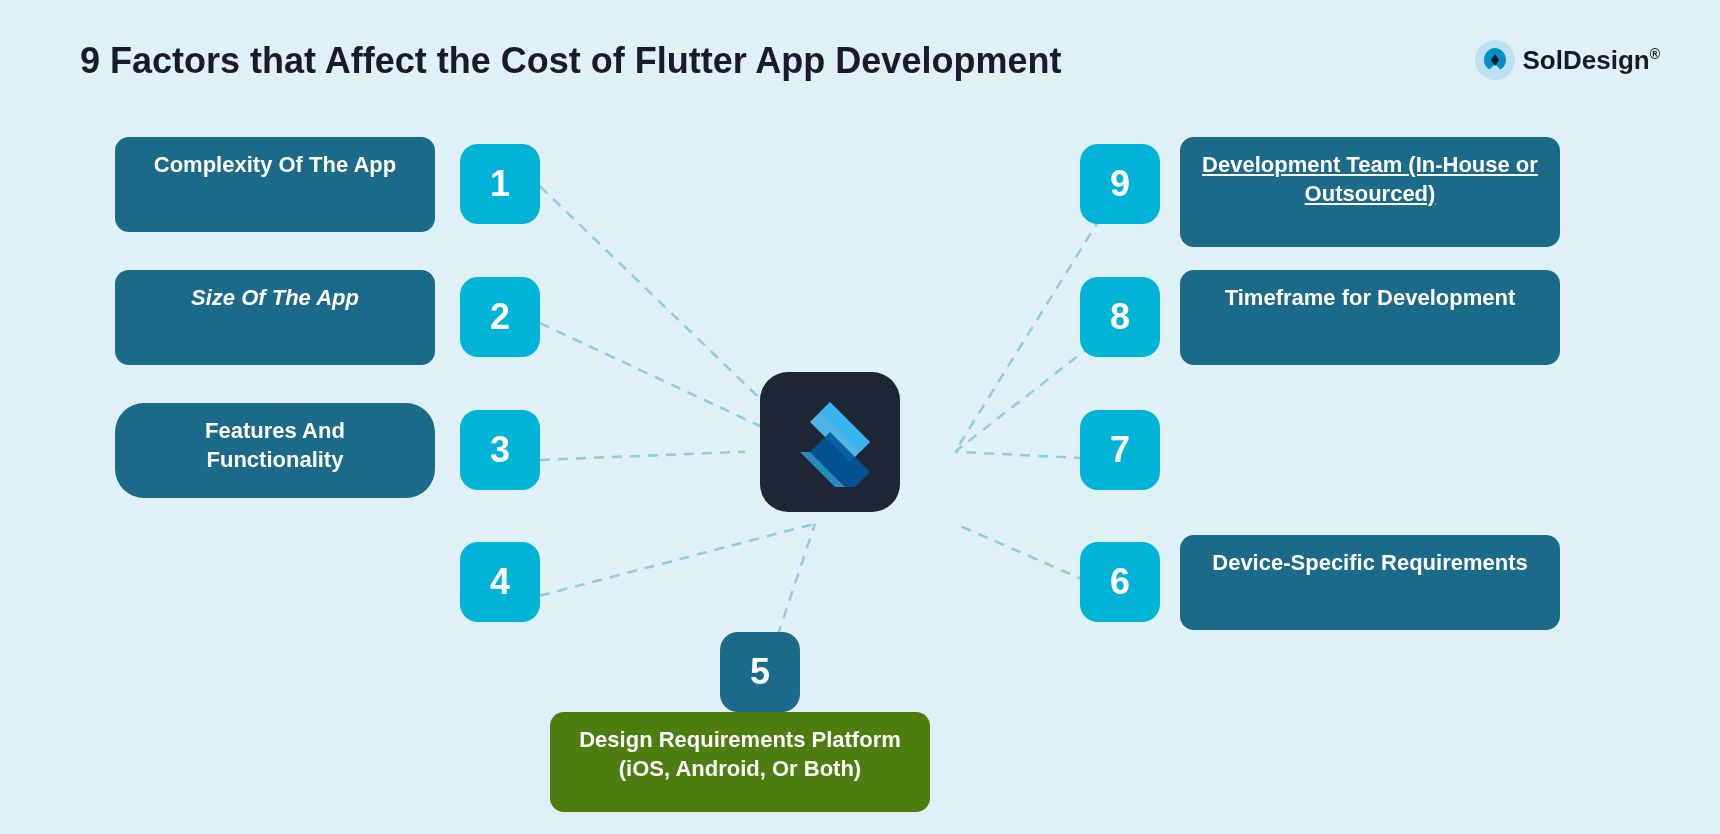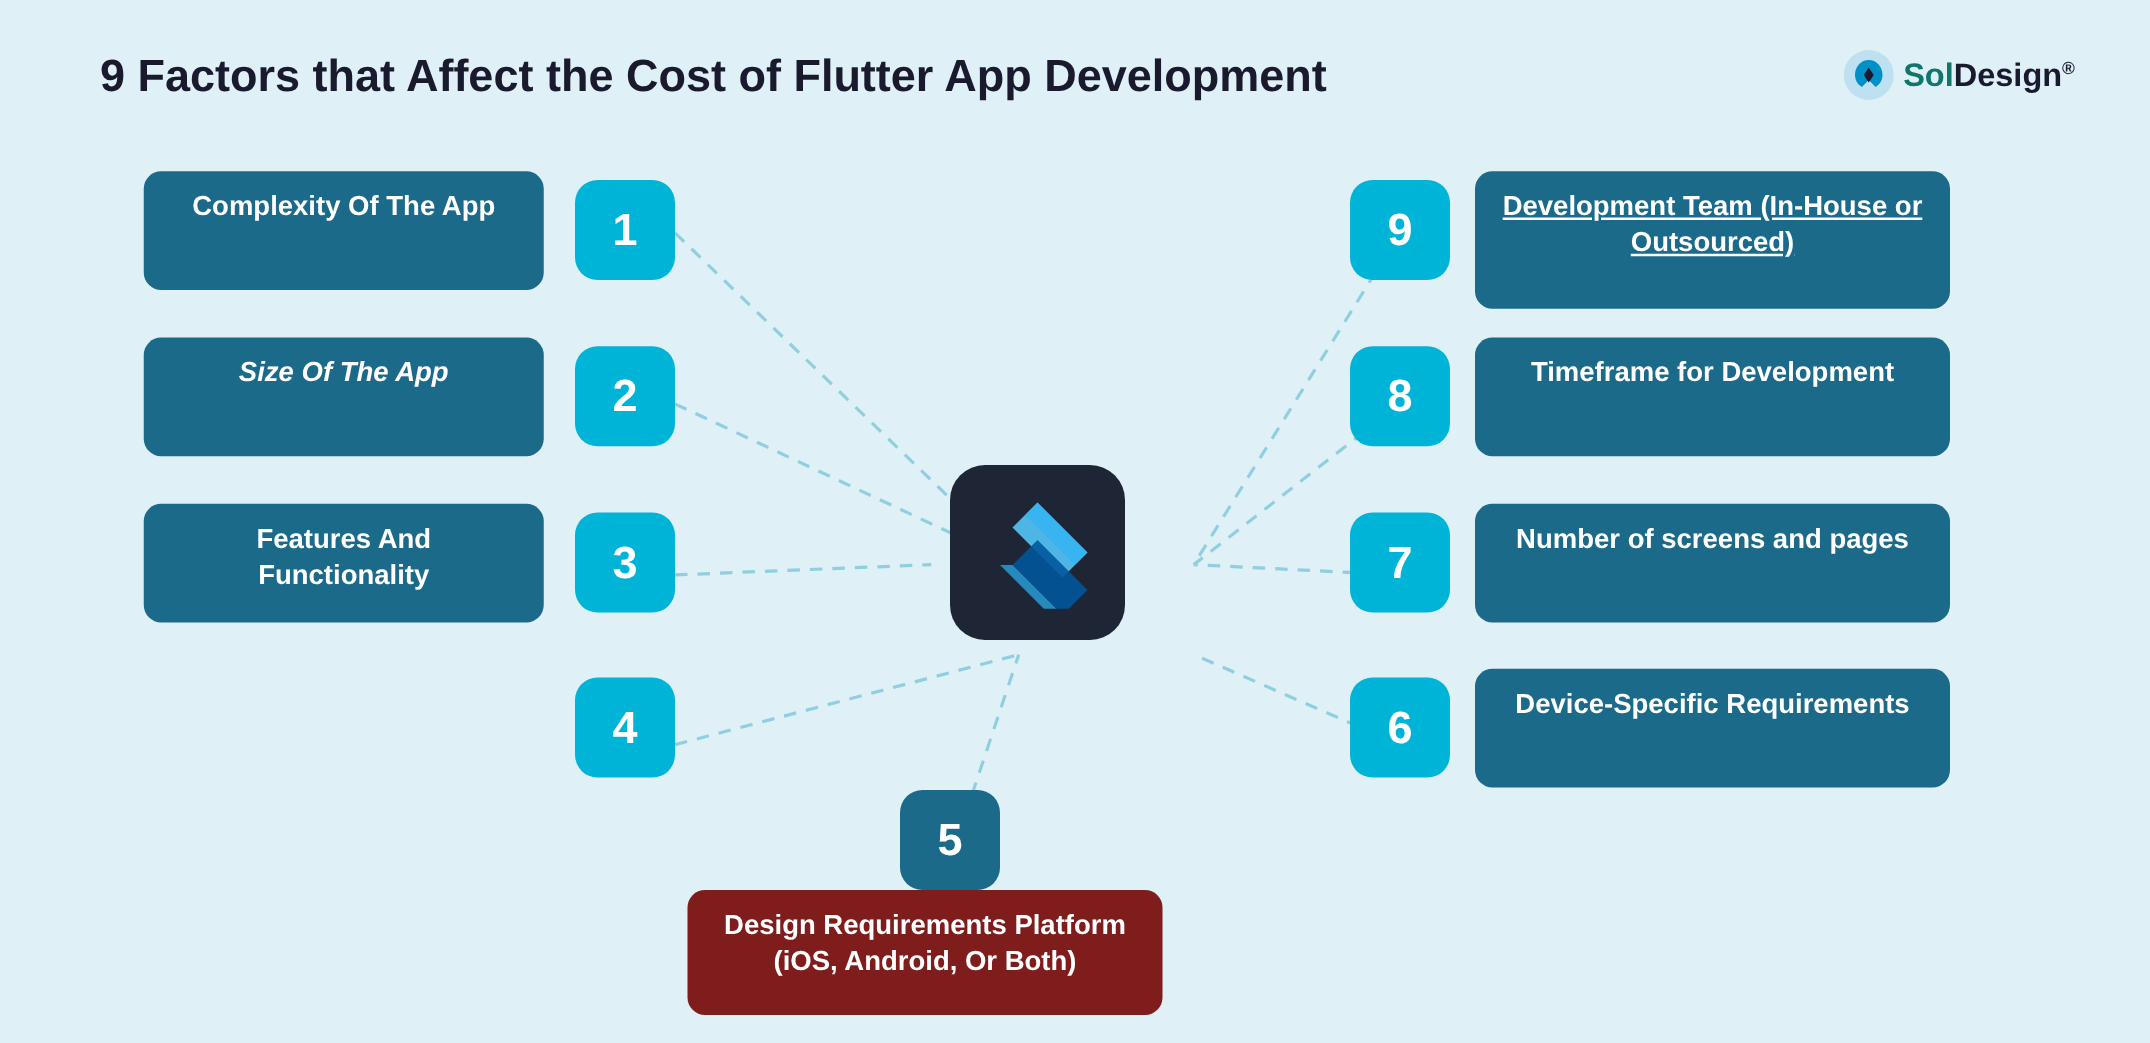--- a/index.html
+++ b/index.html
@@ -119,21 +119,21 @@
 
   <h1 class="page-title">9 Factors that Affect the Cost of Flutter App Development</h1>
 
   <div class="logo-area">
     <svg class="logo-icon" viewBox="0 0 40 40" xmlns="http://www.w3.org/2000/svg">
       <circle cx="20" cy="20" r="20" fill="#0090c8" opacity="0.15"></circle>
       <path d="M20 8 C14 8, 9 13, 9 20 C9 24, 11 27.5, 14.5 29.5 L20 24 L25.5 29.5 C29 27.5, 31 24, 31 20 C31 13, 26 8, 20 8Z" fill="#0090c8"></path>
       <path d="M16 20 L20 14 L24 20 L20 26Z" fill="#1a1a2e"></path>
     </svg>
     <div style="font-size:26px;font-weight:800;color:#1a1a2e;">
-      <span style="color:#0f766e;">Sol</span><span>Design</span><span class="logo-reg">®</span>
+      <span style="color:#0f172a;">Sol</span><span>Design</span><span class="logo-reg">®</span>
     </div>
   </div>
 
   <div class="diagram">
 
     <svg class="lines-svg" viewBox="0 0 1600 700" preserveAspectRatio="none">
 
       <line x1="480" y1="82" x2="755" y2="340" stroke="#90cfe0" stroke-width="2.5" stroke-dasharray="10,8"></line>
 
       <line x1="480" y1="215" x2="755" y2="340" stroke="#90cfe0" stroke-width="2.5" stroke-dasharray="10,8"></line>
@@ -176,52 +176,49 @@
     </div>
 
     <div class="label-box" style="left: 55px; top: 168px; width: 320px; height: 95px; font-style: italic;">
       <span>Size Of The App</span>
     </div>
 
     <div class="num-bubble" style="left: 400px; top: 308px;">
       <span>3</span>
     </div>
 
-    <div class="label-box" style="left: 55px; top: 301px; width: 320px; height: 95px;">
+    <div class="label-box" style="left: 55px; top: 301px; width: 320px; height: 95px; border-radius: 29px;">
       <span>Features And Functionality</span>
     </div>
 
     <div class="num-bubble" style="left: 400px; top: 440px;">
       <span>4</span>
     </div>
 
 
     <div class="num-bubble" style="left: 660px; top: 530px; background: #1b6a8a;">
       <span>5</span>
     </div>
 
-    <div class="label-box" style="left: 490px; top: 610px; width: 380px; height: 100px; background: #7f1d1d;">
+    <div class="label-box" style="left: 490px; top: 610px; width: 380px; height: 100px; background: #4d7c0f;">
       <span>Design Requirements Platform (iOS, Android, Or Both)</span>
     </div>
 
     <div class="num-bubble" style="left: 1020px; top: 440px;">
       <span>6</span>
     </div>
 
     <div class="label-box" style="left: 1120px; top: 433px; width: 380px; height: 95px;">
       <span>Device-Specific Requirements</span>
     </div>
 
     <div class="num-bubble" style="left: 1020px; top: 308px;">
       <span>7</span>
     </div>
 
-    <div class="label-box" style="left: 1120px; top: 301px; width: 380px; height: 95px;">
-      <span>Number of screens and pages</span>
-    </div>
 
     <div class="num-bubble" style="left: 1020px; top: 175px;">
       <span>8</span>
     </div>
 
     <div class="label-box" style="left: 1120px; top: 168px; width: 380px; height: 95px;">
       <span>Timeframe for Development</span>
     </div>
 
     <div class="num-bubble" style="left: 1020px; top: 42px;">

